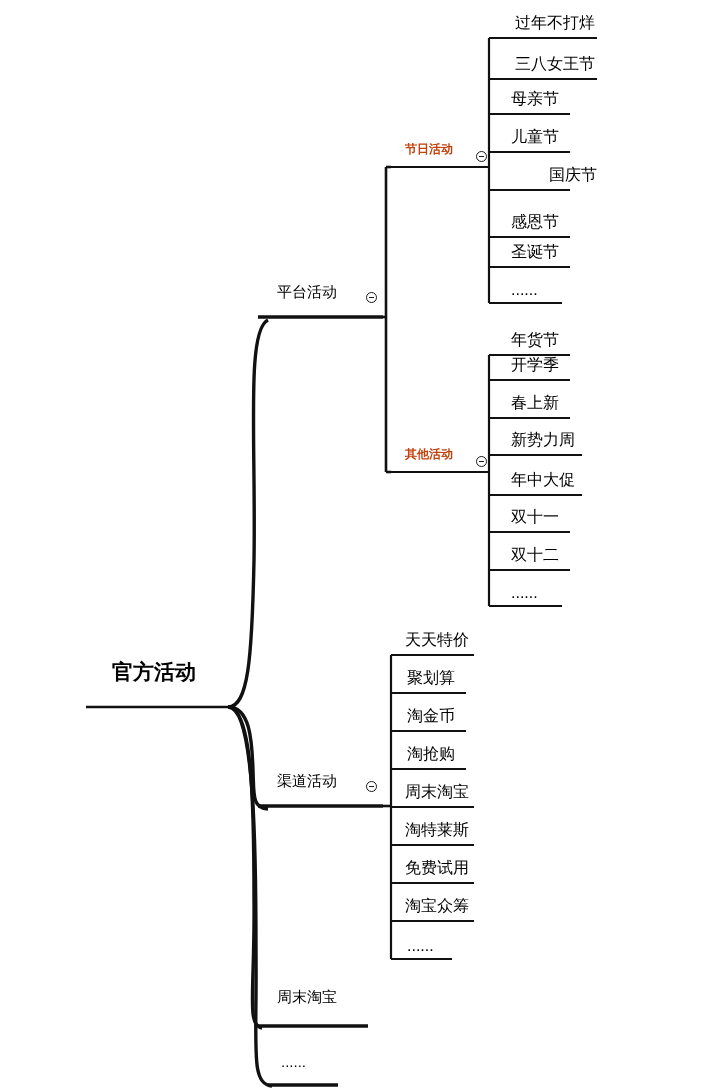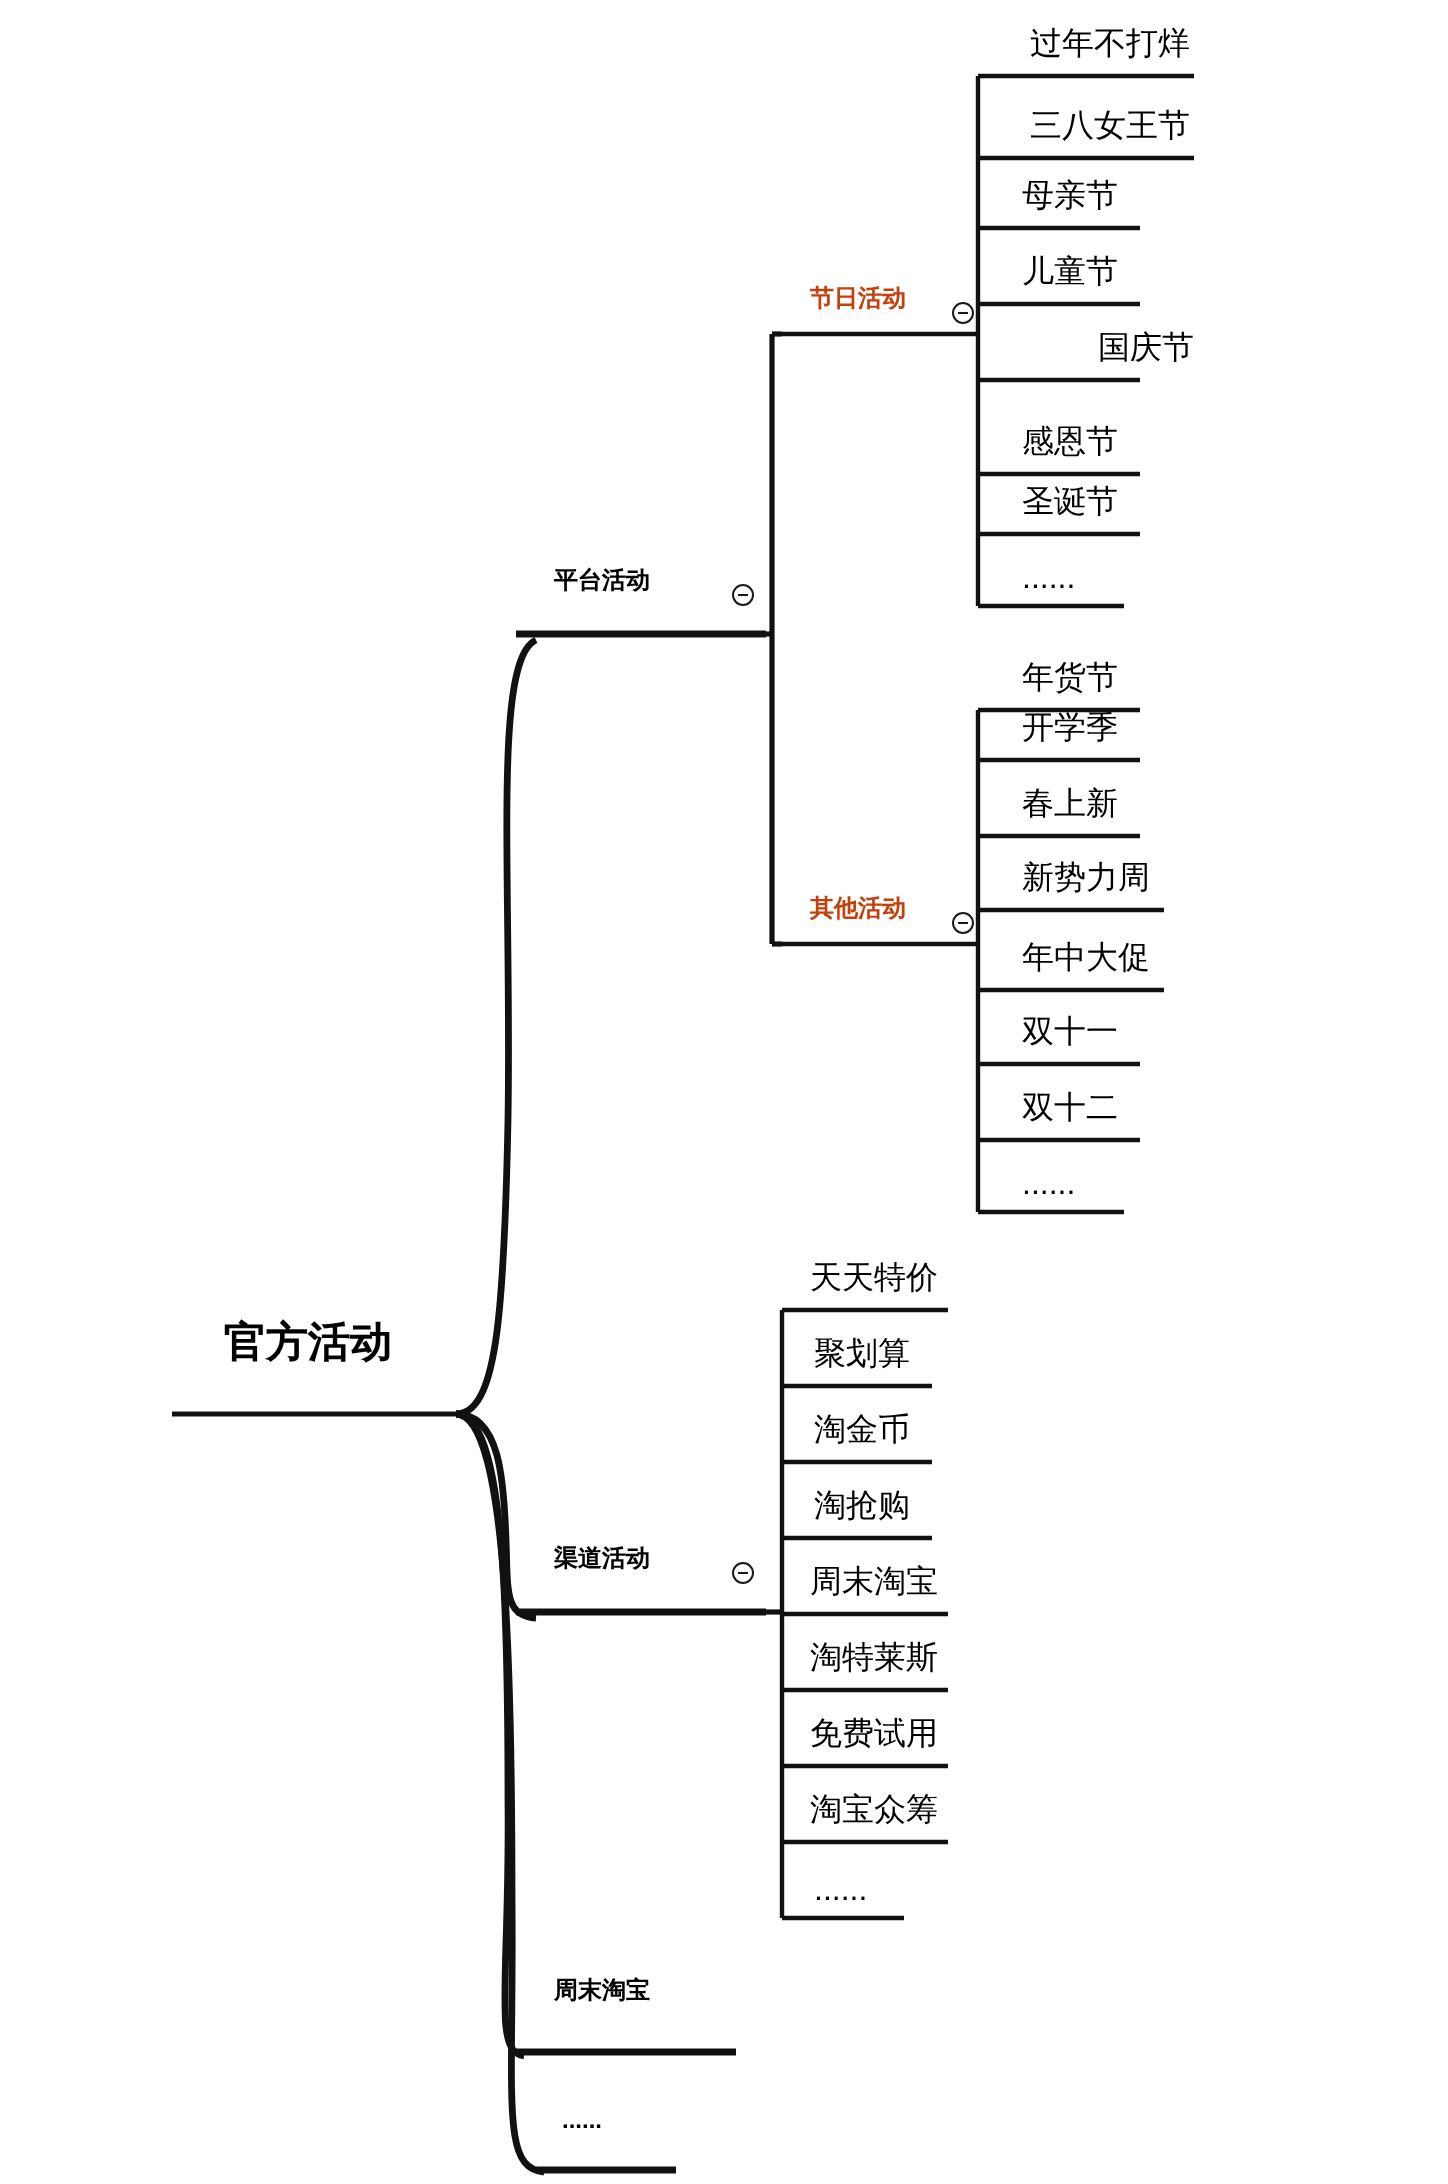--- a/index.html
+++ b/index.html
@@ -30,22 +30,22 @@
     position: absolute;
     white-space: nowrap;
     line-height: 1;
   }
   .node-root {
     font-size: 21px;
     font-weight: 700;
     color: #000;
   }
   .node-l1 {
-    font-size: 12px;
-    font-weight: 700;
+    font-size: 15px;
+    font-weight: 400;
     color: #000;
   }
   .node-l2 {
     font-size: 12px;
     font-weight: 700;
     color: #c2410c;
   }
   .node-leaf {
     font-size: 16px;
     font-weight: 400;

